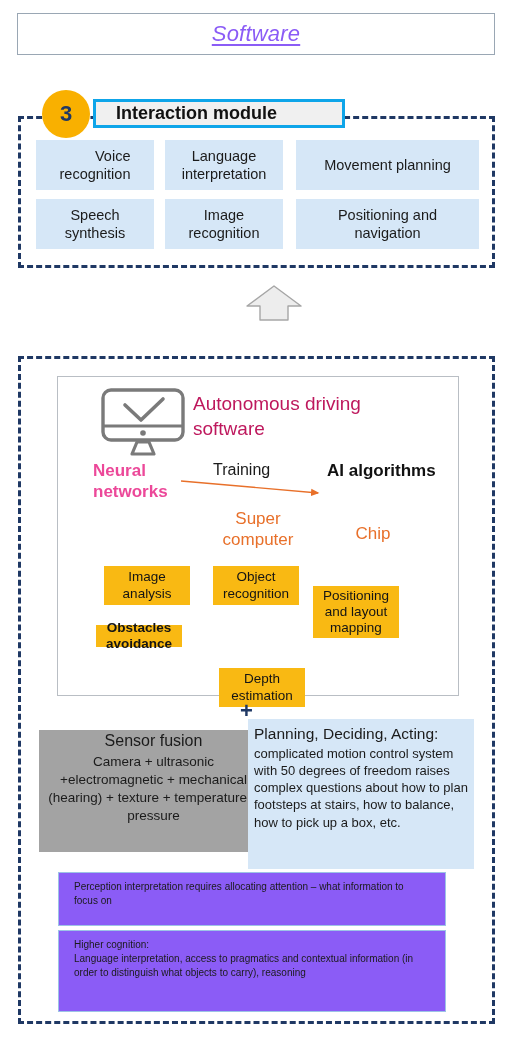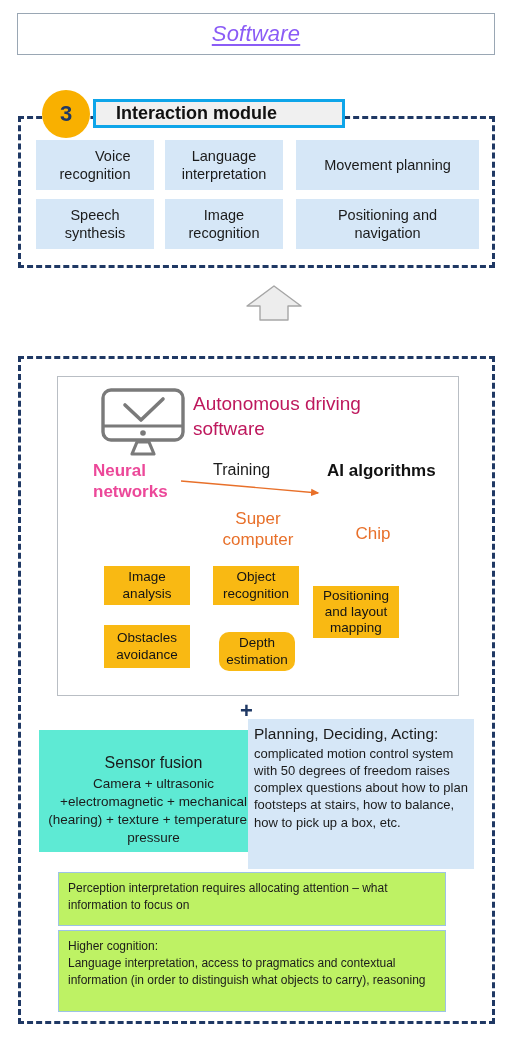--- a/index.html
+++ b/index.html
@@ -95,48 +95,48 @@
 
   
   .yellow-tile{
     background:#f9b913;
     display:flex;align-items:center;justify-content:center;
     text-align:center;font-size:13.5px;line-height:1.2;color:#141414;
   }
   #y-image   {left:104px;top:566px;width:86px;height:39px;}
   #y-object  {left:213px;top:566px;width:86px;height:39px;}
   #y-posmap  {left:313px;top:586px;width:86px;height:52px;}
-  #y-obst    {left:104px;top:625px;width:86px;height:43px;}
-  #y-depth   {left:219px;top:632px;width:76px;height:39px;border-radius:10px;}
+  #y-obst    {left:96px;top:625px;width:86px;height:22px;font-weight:bold;}
+  #y-depth   {left:219px;top:668px;width:86px;height:39px;}
 
   
   #plus-sign{
     left:240px;top:700px;font-size:22px;font-weight:bold;color:#1f3864;
     line-height:1;
   }
 
   
   #sensor-fusion-box{
     left:39px;top:730px;width:229px;height:122px;
-    background:#5eead4;padding:22px 8px;
+    background:#a3a3a3;padding:0 8px;
     text-align:center;font-size:13.5px;line-height:1.35;color:#1b1b1b;
   }
   #sensor-fusion-title{font-size:16px;display:block;margin-bottom:1px;}
 
   #planning-box{
     left:248px;top:719px;width:226px;height:150px;
     background:#d6e7f7;padding:5px 6px;
     font-size:13px;line-height:1.33;color:#1b1b1b;
   }
   #planning-title{font-size:15.5px;}
 
   
   .note-box{
-    border:1px solid #9dc3e6;background:#bef264;
-    padding:7px 9px;font-size:12px;line-height:1.42;color:#1b1b1b;
+    border:1px solid #9dc3e6;background:#8b5cf6;
+    padding:7px 15px;font-size:10px;line-height:1.42;color:#1b1b1b;
   }
   #perception-note{left:58px;top:872px;width:388px;height:54px;}
   #cognition-note{left:58px;top:930px;width:388px;height:82px;}
 </style>
 </head>
 <body>
 
 <div class="abs" id="software-box">
   <span id="software-title">Software</span>
 </div>

